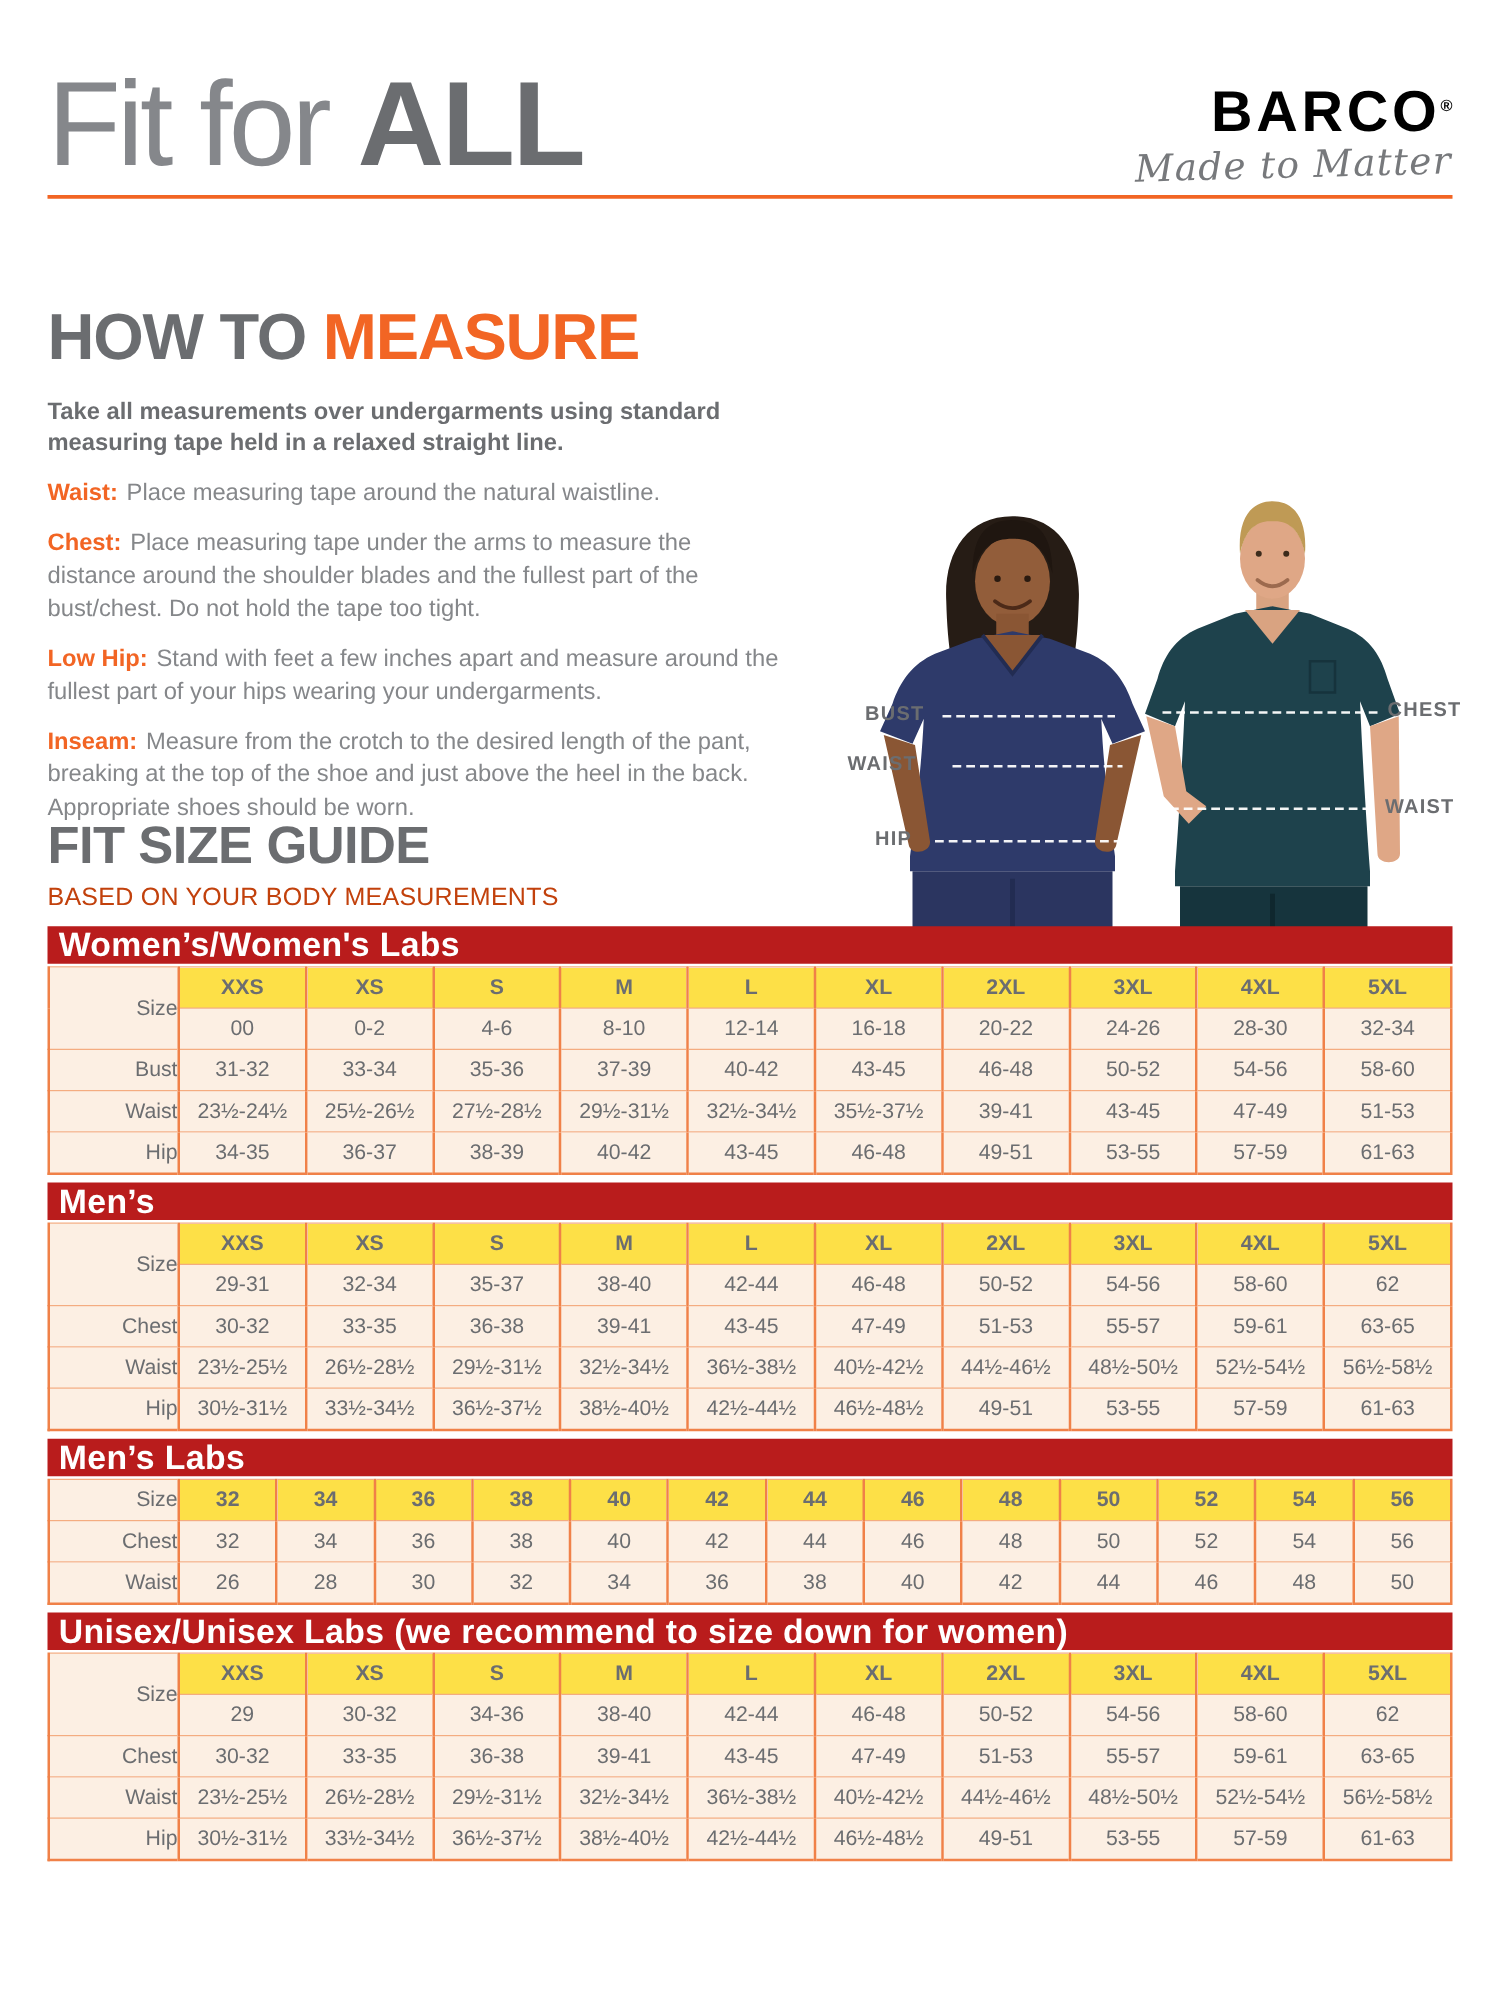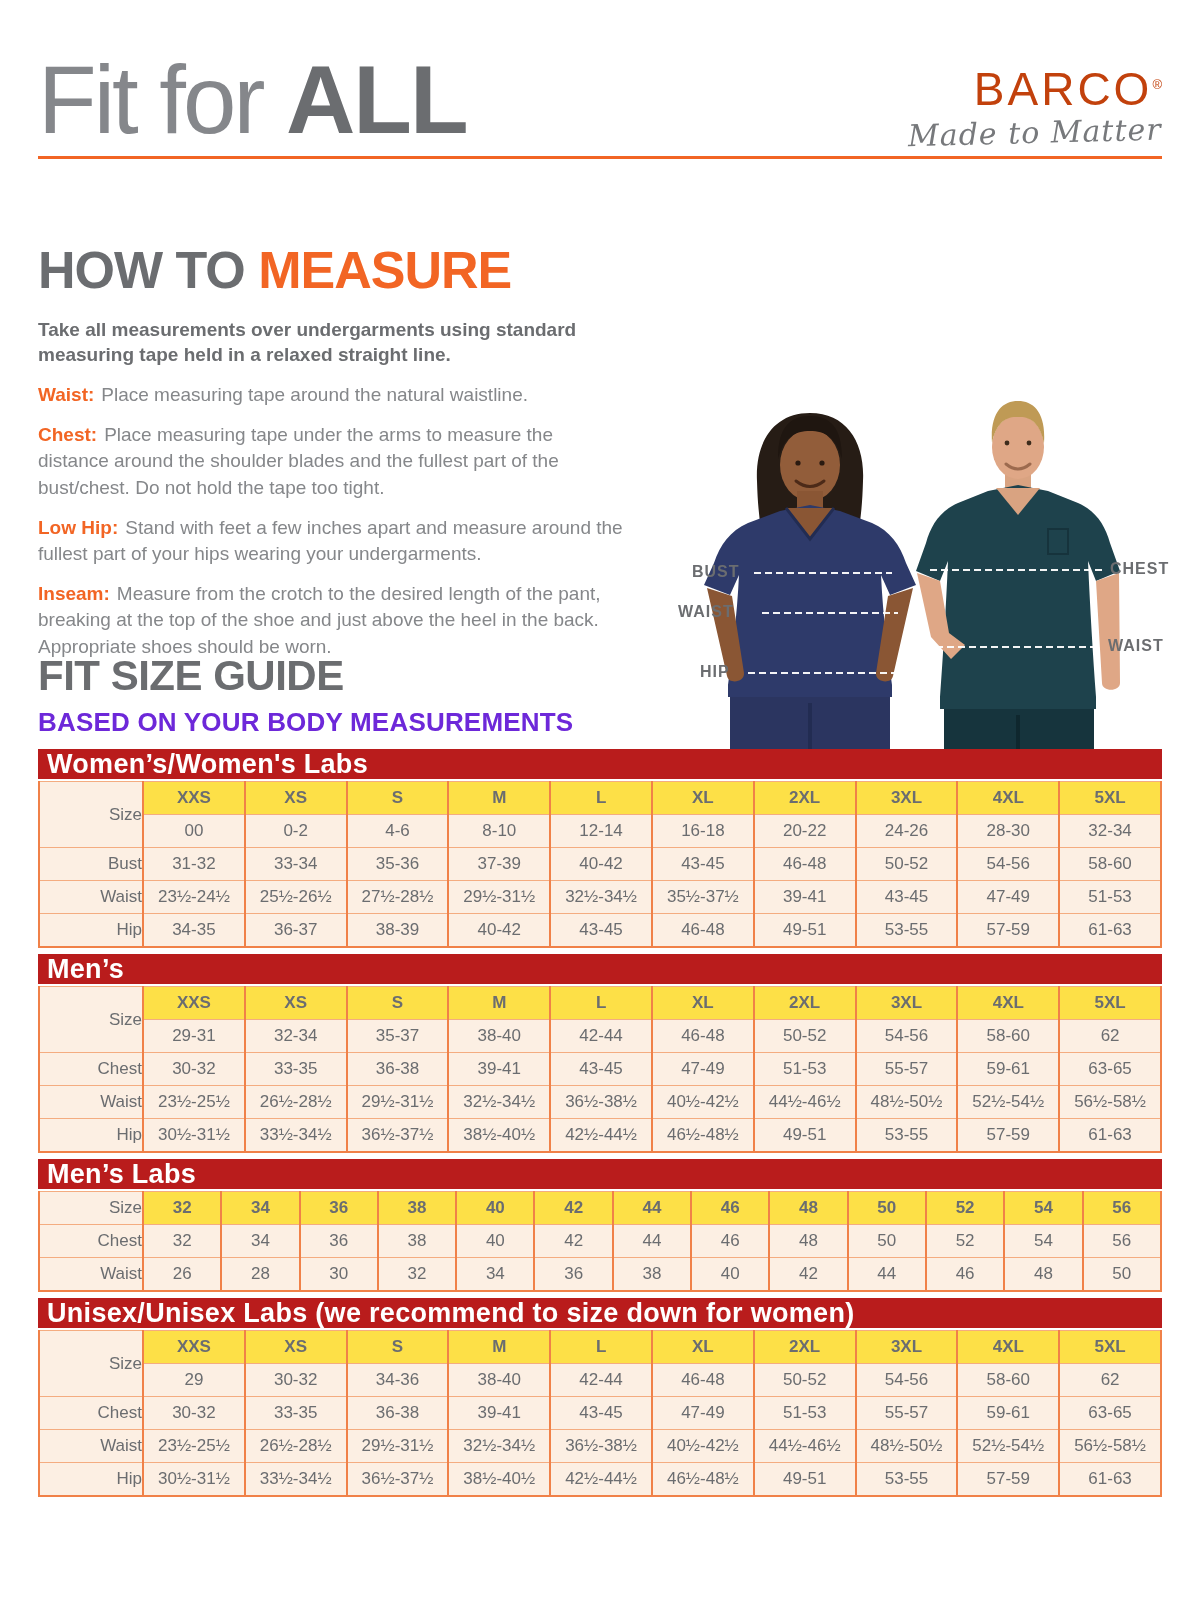--- a/index.html
+++ b/index.html
@@ -5,21 +5,21 @@
   html,body { margin:0; padding:0; background:#fff; }
   .page {
     position:relative; width:1200px; height:1600px; background:#ffffff;
     font-family:"Liberation Sans", sans-serif; overflow:hidden;
   }
   
   .header { position:absolute; left:38px; top:52px; right:38px; height:100px; }
   .title { font-size:96px; line-height:1; color:#85878b; letter-spacing:-3px; white-space:nowrap; }
   .title .t-bold { font-weight:bold; color:#6b6d70; letter-spacing:-2px; }
   .logo { position:absolute; right:0; top:14px; text-align:right; }
-  .brand { font-size:46px; font-weight:normal; color:#c2410c; letter-spacing:3px; line-height:1; }
+  .brand { font-size:46px; font-weight:bold; color:#000000; letter-spacing:3px; line-height:1; }
   .brand sup { font-size:13px; letter-spacing:0; }
   .tagline { font-family:"DejaVu Serif", serif; font-style:italic; font-size:30px;
              color:#77797c; margin-top:3px; letter-spacing:1px; transform:rotate(-1.5deg); }
   .divider { position:absolute; left:38px; right:38px; top:156px; height:3px; background:#F26524; }
 
   
   .measure { position:absolute; left:38px; top:240px; width:588px; }
   .m-head { font-size:52px; font-weight:bold; color:#6b6d70; letter-spacing:-1px; }
   .m-head .orange { color:#F26524; }
   .m-intro { margin-top:17px; font-size:19px; font-weight:bold; color:#6b6d70; line-height:1.34; }
@@ -27,21 +27,21 @@
   .m-item .lead { color:#F26524; font-weight:bold; margin-right:7px; }
 
   
   .photos { position:absolute; left:650px; top:385px; width:525px; height:383px; overflow:hidden; }
   .photos svg { position:absolute; left:0; top:0; }
   .meas-label { position:absolute; font-size:16px; font-weight:bold; color:#6b6d70; letter-spacing:1px; }
 
   
   .guide { position:absolute; left:38px; top:652px; width:1124px; }
   .g-head { font-size:42px; font-weight:bold; color:#6b6d70; letter-spacing:-0.5px; }
-  .g-sub  { font-size:26px; font-weight:bold; color:#6d28d9; margin-top:7px; letter-spacing:0.2px; }
+  .g-sub  { font-size:20px; font-weight:normal; color:#c2410c; margin-top:7px; letter-spacing:0.2px; }
   .tbanner { background:#b91c1c; color:#ffffff; font-weight:bold; font-size:27px;
              height:30px; line-height:31px; padding-left:9px; letter-spacing:0.3px; margin-top:6px; }
   .tbanner.first { margin-top:11px; }
   .size-table { width:100%; border-collapse:collapse; table-layout:fixed; margin-top:2px;
                 border:2px solid #F08148; border-top:1px solid #F4AC80;
                 font-size:17px; color:#6b6d70; }
   .size-table th, .size-table td {
     height:32px; text-align:center; vertical-align:middle; font-weight:normal;
     background:#FCEFE3; border-right:2px solid #F08148; border-bottom:1px solid #F4AC80;
     padding:0; overflow:hidden; white-space:nowrap;

